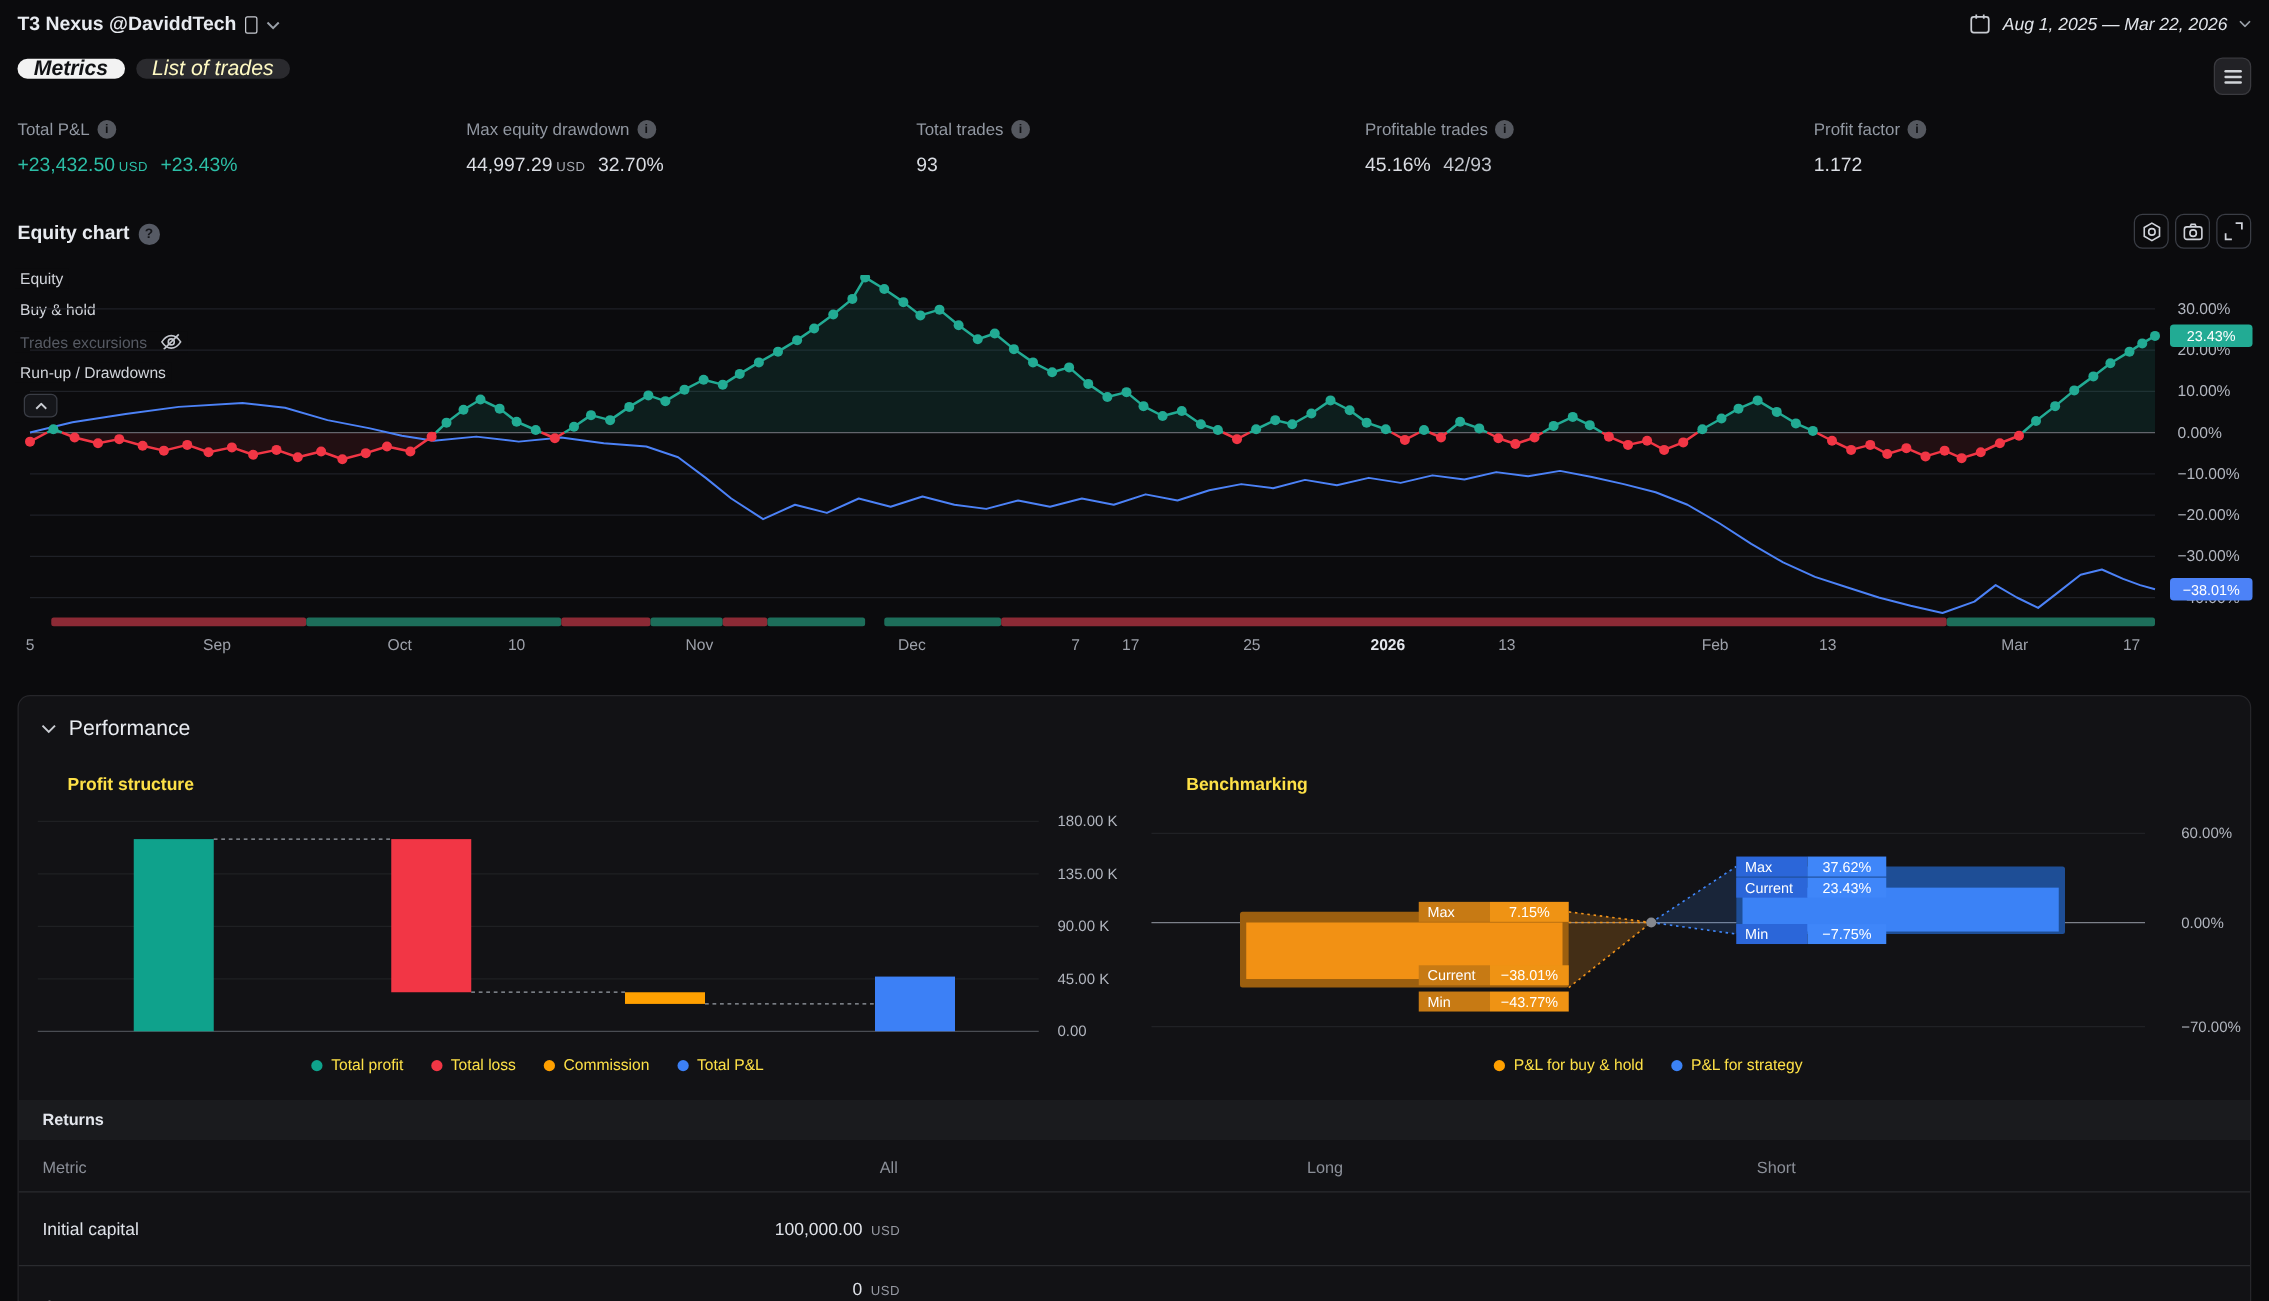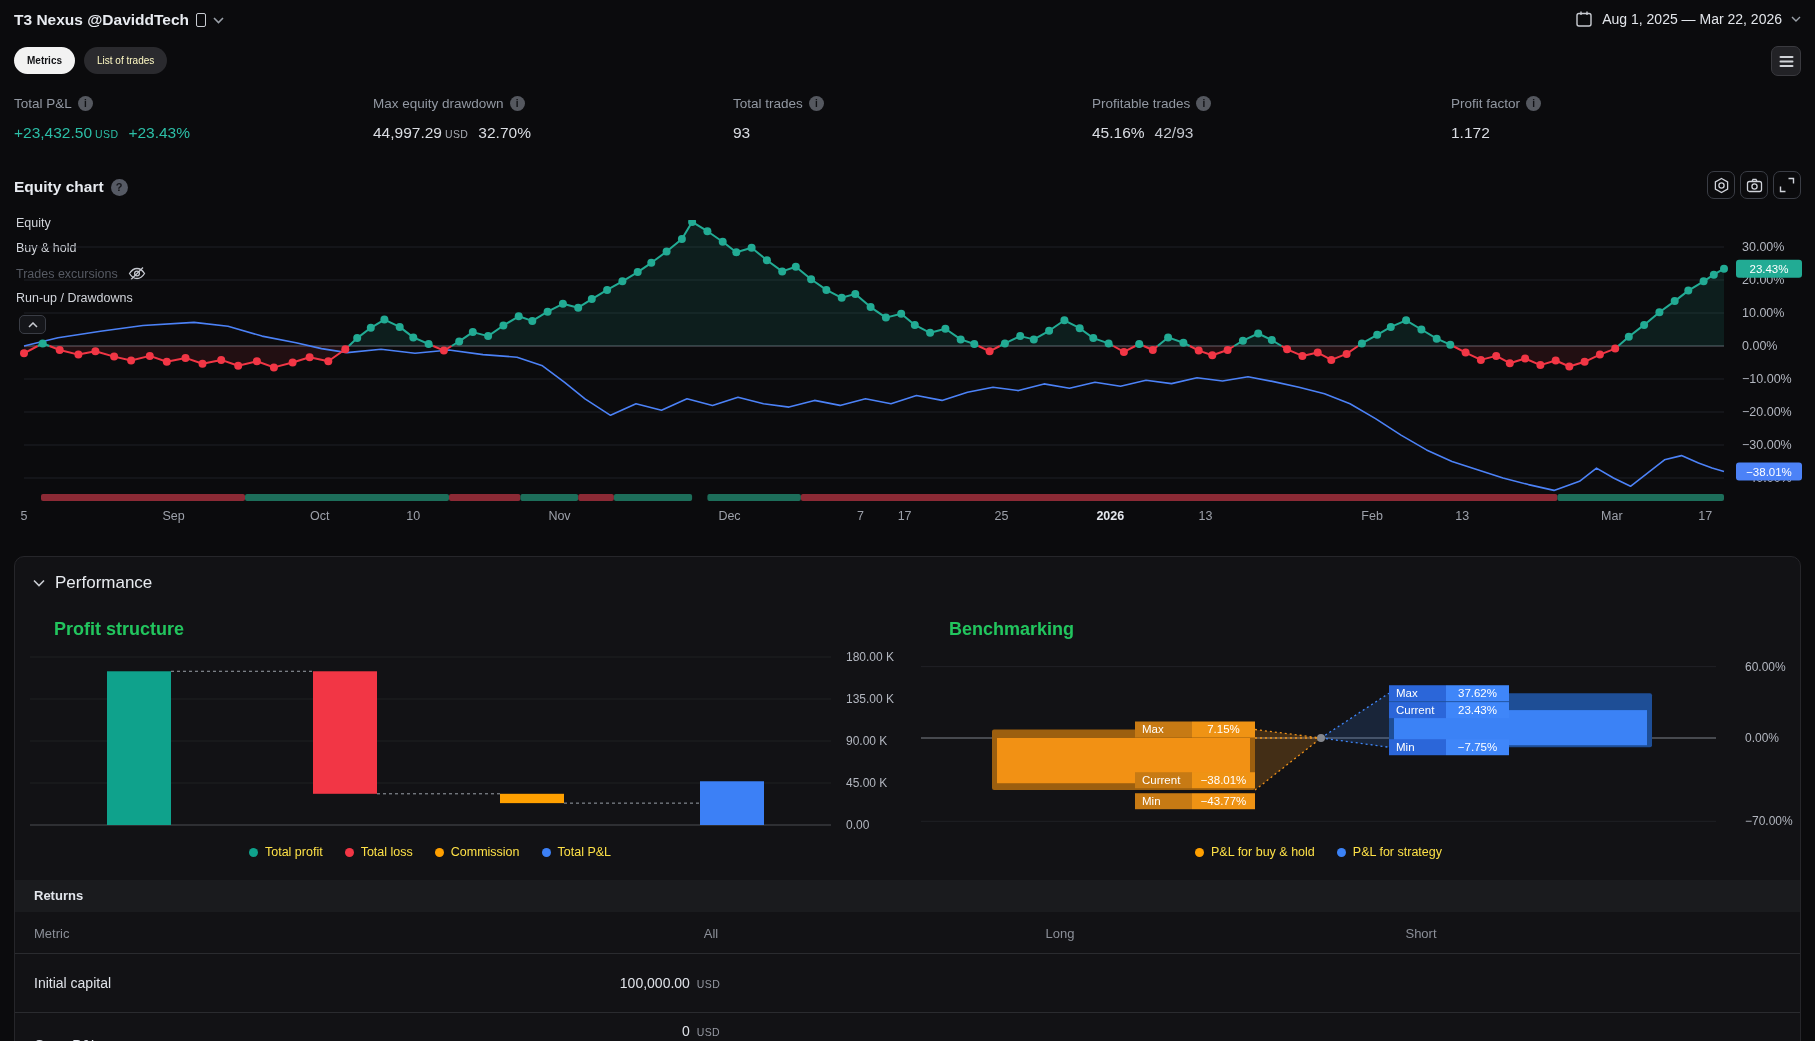--- a/index.html
+++ b/index.html
@@ -9,25 +9,25 @@
     background:#0b0b0d; color:#d6d9df;
     font-family:"Liberation Sans","DejaVu Sans",sans-serif;
   }
   .abs { position:absolute; }
   .row { display:inline-flex; align-items:center; }
 
   
   .app-title { left:14px; top:11px; gap:7px; font-size:15.5px; font-weight:bold; color:#e8ebf0; }
   .glyph-box { display:inline-block; width:10px; height:14px; border:1.4px solid #c9ccd2; border-radius:2px; }
   .chev { color:#9aa0a8; display:inline-flex; }
-  .date-range { right:14px; top:10px; gap:9px; font-size:14px; color:#e2e5ea; cursor:pointer; }
+  .date-range { right:14px; top:10px; gap:9px; font-size:14px; color:#e2e5ea; cursor:pointer;font-style:italic; }
 
   
   .tabs { left:14px; top:47px; gap:9px; }
-  .pill { height:27px; padding:0 13px; border-radius:14px; font-size:10px; display:inline-flex; align-items:center; cursor:pointer; }
+  .pill { height:16px; padding:0 13px; border-radius:14px; font-size:17px; display:inline-flex; align-items:center; cursor:pointer;font-style:italic; }
   .pill.sel { background:#f2f2f2; color:#101114; font-weight:bold; }
   .pill.unsel { background:#2a2a2e; color:#fef9c3; }
   .sq-btn { width:30px; height:30px; border-radius:7px; background:#222226; border:1px solid #3a3a3f;
             display:flex; align-items:center; justify-content:center; cursor:pointer; color:#d0d3d8; }
   .menu-btn { right:14px; top:46px; }
 
   
   .metric { top:96px; }
   .m-label { font-size:13.5px; color:#9298a2; display:flex; align-items:center; gap:6px; }
   .m-value { margin-top:13px; font-size:15.5px; color:#dadde3; display:flex; align-items:baseline; }
@@ -50,21 +50,21 @@
   
   .eq-legend-item { left:12px; background:#0b0b0d; padding:1px 4px; font-size:12.5px; color:#d2d5db; display:inline-flex; align-items:center; gap:10px; cursor:pointer; }
   .eq-legend-item.dim { color:#565a63; }
   .collapse-btn { left:19px; top:315px; width:27px; height:19px; border-radius:5px; border:1px solid #3a3d45;
                   background:#15161a; display:flex; align-items:center; justify-content:center; cursor:pointer; color:#c9ccd2; }
 
   
   .card { left:14px; top:556px; width:1787px; height:520px; background:#121215; border:1px solid #26262a; border-radius:10px; }
   .perf-head { left:18px; top:16px; gap:10px; color:#e8ebf0; cursor:pointer; }
   .perf-title { font-size:17px; font-weight:normal; }
-  .sub-title { font-size:18px; font-weight:bold; color:#22c55e;padding-left:24px; }
+  .sub-title { font-size:14px; font-weight:bold; color:#fde047;padding-left:24px; }
   .legend { display:flex; justify-content:center; gap:22px; font-size:12.5px; color:#fde047; }
   .legend .it { display:flex; align-items:center; gap:7px; }
   .legend .dot { width:9px; height:9px; border-radius:50%; }
 
   
   .ret-band { left:0; top:323px; width:1785px; height:32px; background:#1a1b1e; }
   .ret-band span { position:absolute; left:19px; top:8px; font-size:13px; font-weight:bold; color:#e3e6ec; }
   .ret-header { left:0; top:355px; width:1785px; height:42px; border-bottom:1px solid #2a2b2f; font-size:13px; color:#8b8f98; }
   .ret-row1 { left:0; top:397px; width:1785px; height:59px; border-bottom:1px solid #2a2b2f; }
   .cell { position:absolute; transform:translateX(-50%); white-space:nowrap; }

